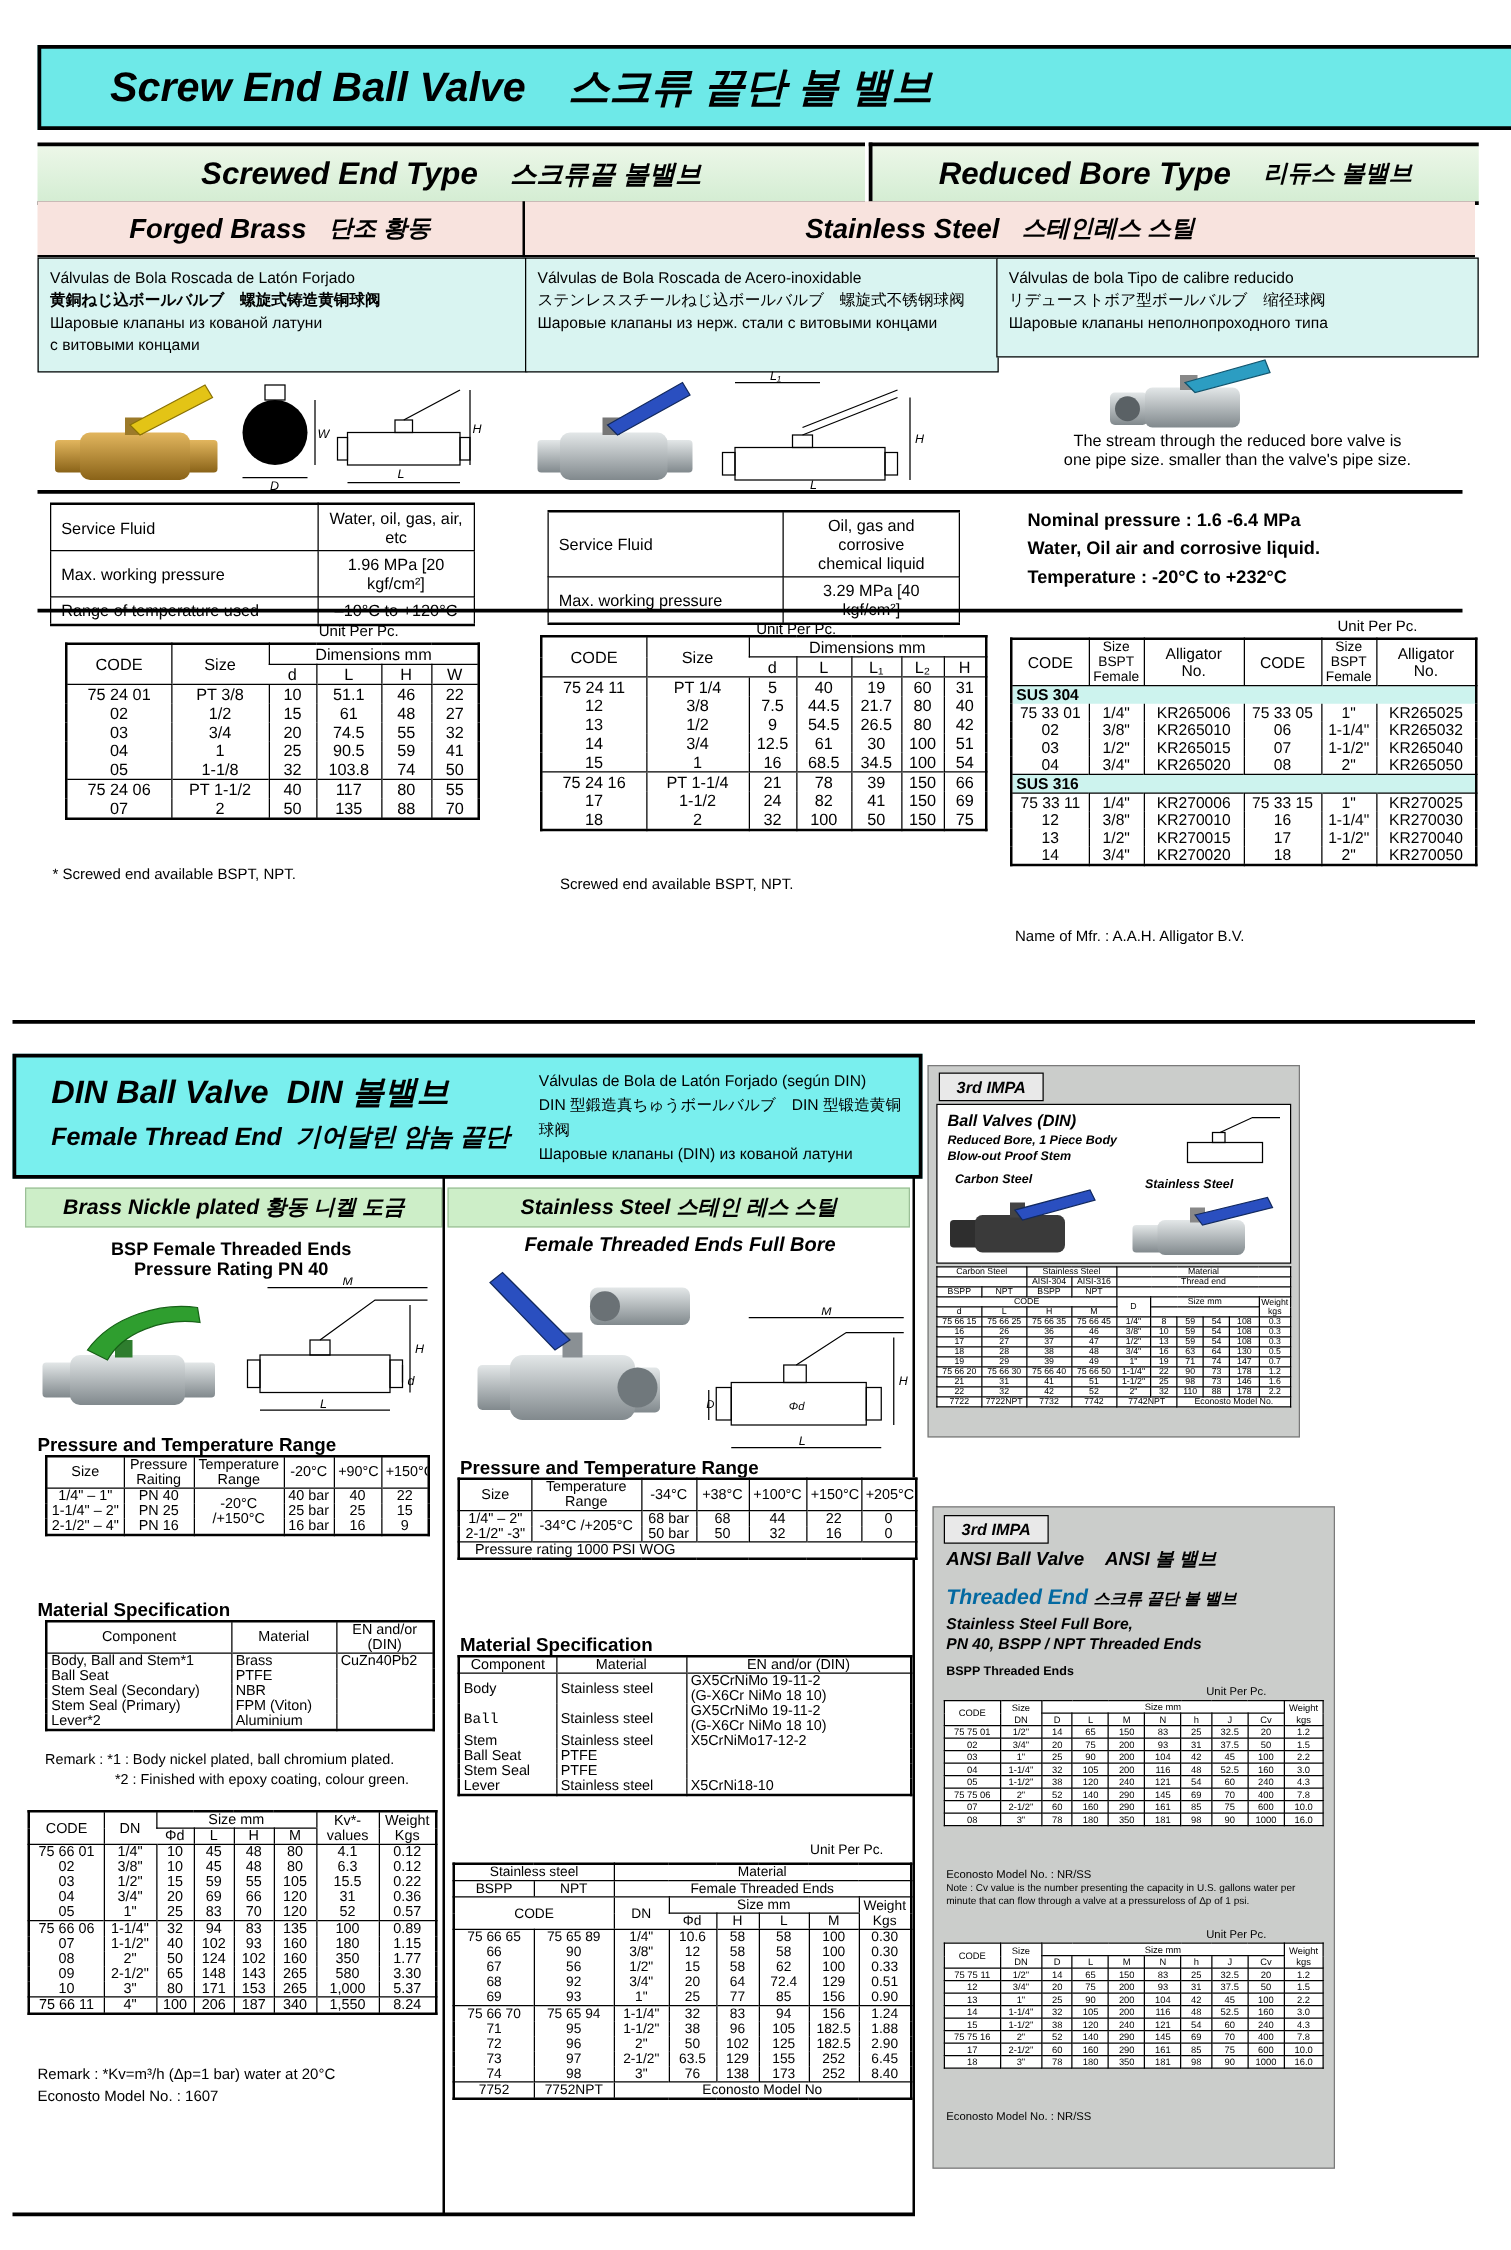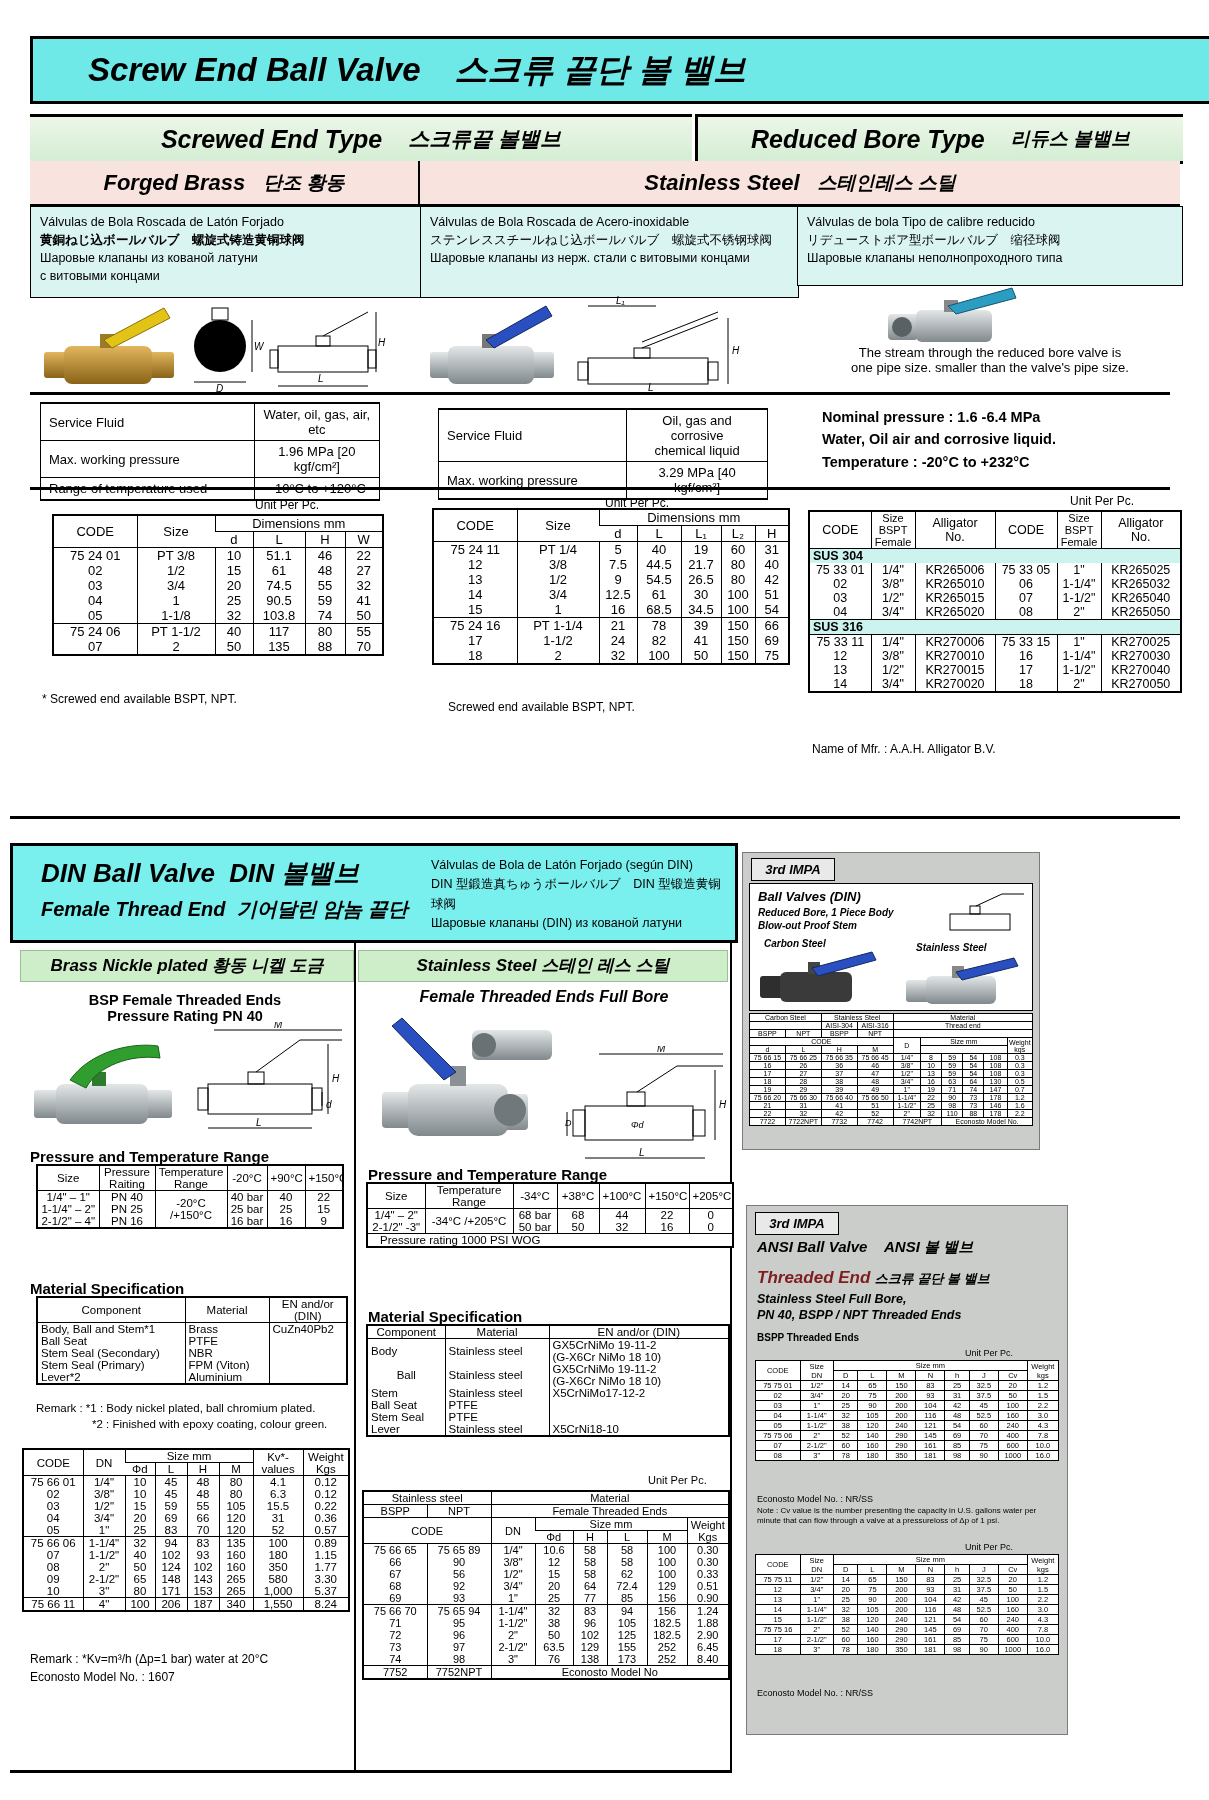--- a/index.html
+++ b/index.html
@@ -32,21 +32,21 @@
   .info td{border:1px solid #000;padding:3px 8px;}
   .codecol{padding-right:12px;}
   .title15{font-size:15px;font-weight:bold;}
   .grace{font-size:12px;}
   .graybox{position:absolute;background:#cbcdcb;border:1px solid #7a7a7a;}
   .tab{position:absolute;background:#e9e9e9;border:1px solid #000;font-style:italic;font-weight:bold;
        font-size:13px;display:flex;align-items:center;justify-content:center;}
   .tiny{font-size:7px;}
   .tinyt{border:1px solid #000;background:#fff;}
   .tinyt th,.tinyt td{border:1px solid #000;padding:0 1px;text-align:center;font-weight:normal;}
-  .red{color:#7f1d1d;}
+  .red{color:#0369a1;}
   .draw line,.draw rect,.draw path,.draw polyline{stroke:#000;fill:none;stroke-width:1;}
   .draw text{font-size:10px;font-style:italic;fill:#000;stroke:none;font-family:"Liberation Sans",sans-serif;}
 </style>
 </head>
 <body>
 
 <div id="page">
 
   <div class="abs banner bi" style="left:30px;top:36px;width:1144px;height:62px;">
     <span>Screw End Ball Valve</span>
@@ -859,21 +859,21 @@
         <col style="width:180px;">
       </colgroup>
     <thead>
         <tr>
           <th>Component</th>
           <th>Material</th>
           <th>EN and/or (DIN)</th>
         </tr>
       </thead>
     <tbody class="leftcells pre"><tr><td class="pre" style="text-align: left;">Body</td><td class="pre" style="text-align: left;">Stainless steel</td><td class="pre" style="text-align: left;">GX5CrNiMo 19-11-2
-(G-X6Cr NiMo 18 10)</td></tr><tr><td class="pre" style="text-align: center;">Ball</td><td class="pre" style="text-align: left;">Stainless steel</td><td class="pre" style="text-align: left;">GX5CrNiMo 19-11-2
+(G-X6Cr NiMo 18 10)</td></tr><tr><td class="pre" style="text-align: left; font-family: Liberation Mono, monospace;">Ball</td><td class="pre" style="text-align: left;">Stainless steel</td><td class="pre" style="text-align: left;">GX5CrNiMo 19-11-2
 (G-X6Cr NiMo 18 10)</td></tr><tr><td class="pre" style="text-align: left;">Stem</td><td class="pre" style="text-align: left;">Stainless steel</td><td class="pre" style="text-align: left;">X5CrNiMo17-12-2</td></tr><tr><td class="pre" style="text-align: left;">Ball Seat</td><td class="pre" style="text-align: left;">PTFE</td><td class="pre" style="text-align: left;"></td></tr><tr><td class="pre" style="text-align: left;">Stem Seal</td><td class="pre" style="text-align: left;">PTFE</td><td class="pre" style="text-align: left;"></td></tr><tr><td class="pre" style="text-align: left;">Lever</td><td class="pre" style="text-align: left;">Stainless steel</td><td class="pre" style="text-align: left;">X5CrNi18-10</td></tr></tbody>
   </table>
   <div class="abs grace" style="left:648px;top:1474px;font-size:11px;">Unit Per Pc.</div>
   <table class="abs t" style="left:362px;top:1490px;width:366px;font-size:11px;">
     <colgroup>
         <col style="width:64px;">
         <col style="width:64px;">
         <col style="width:44px;">
         <col style="width:38px;">
         <col style="width:34px;">

